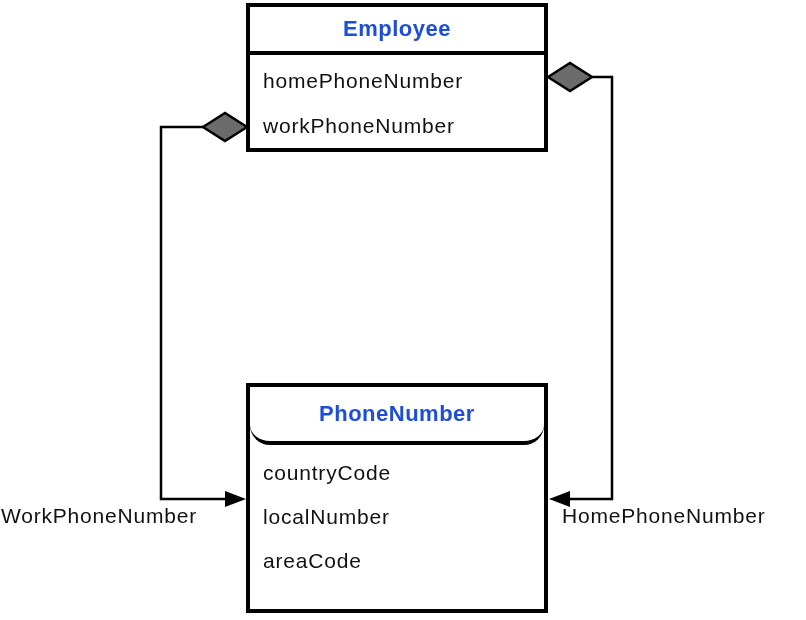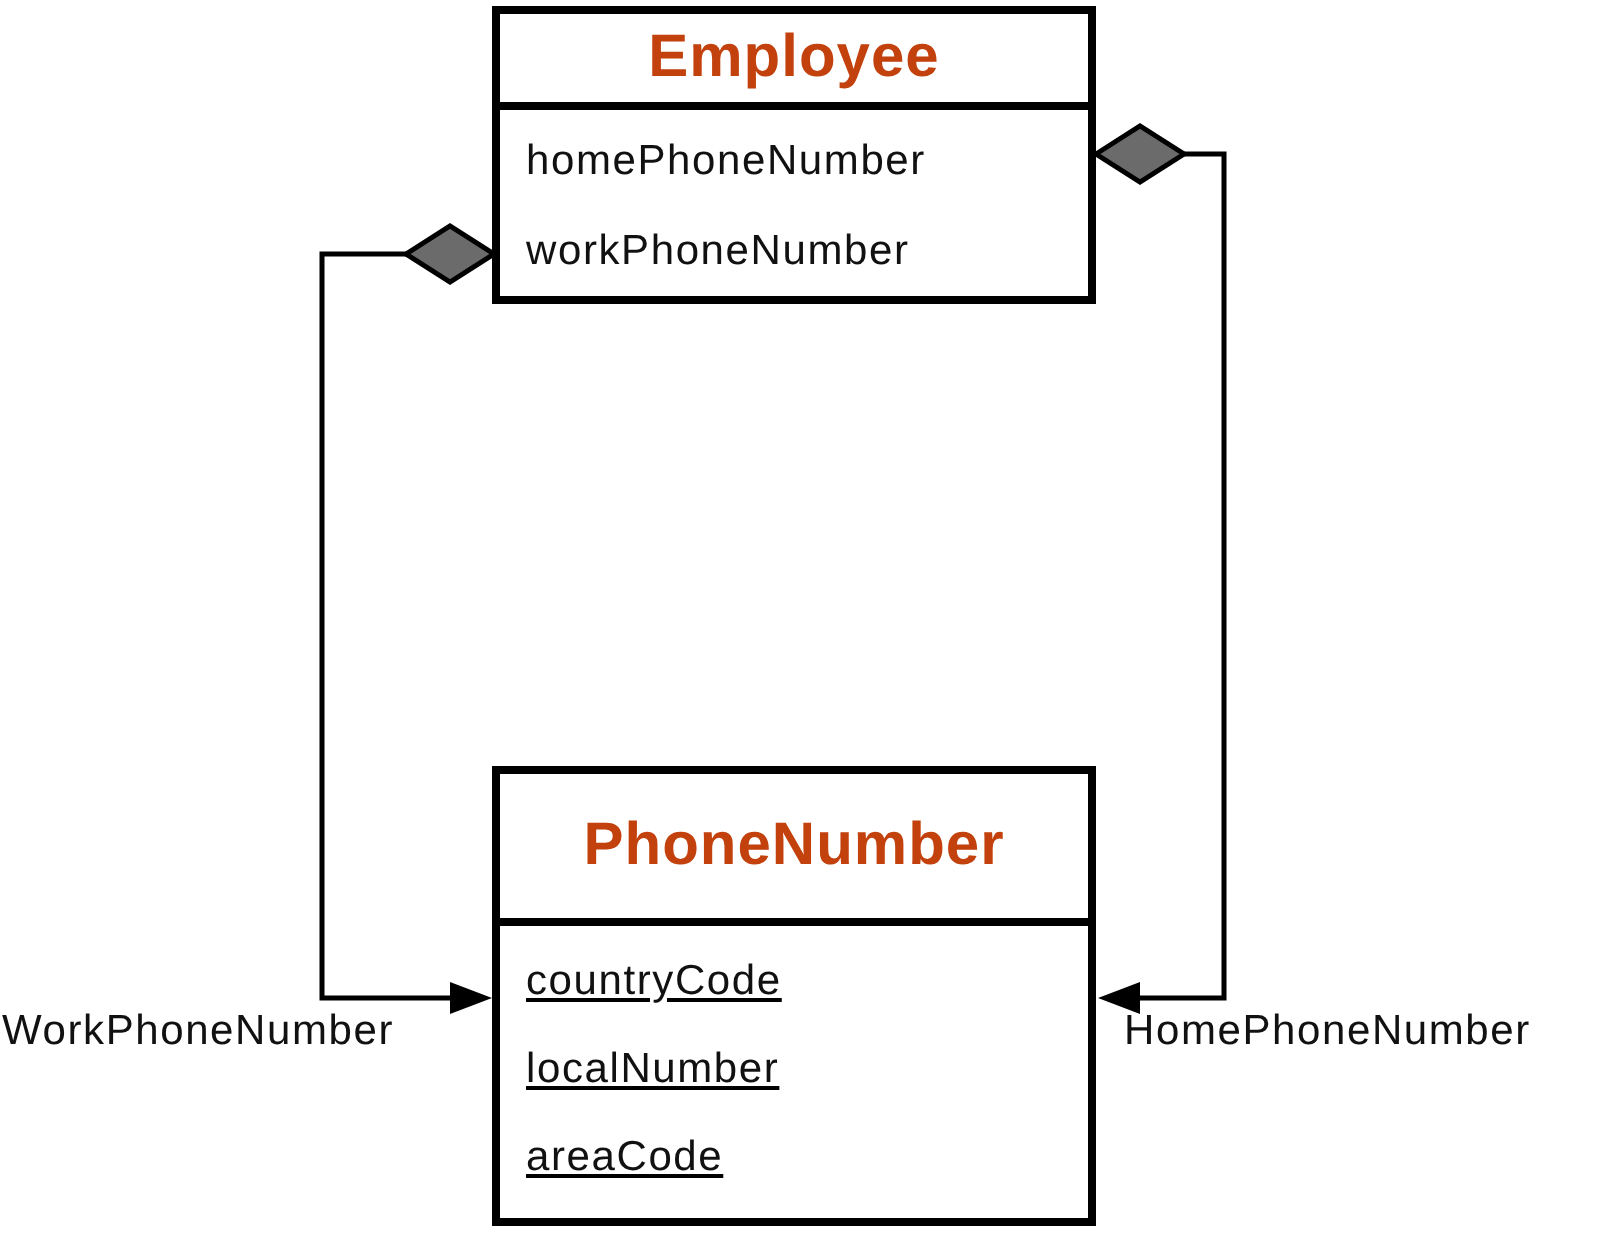--- a/index.html
+++ b/index.html
@@ -43,44 +43,44 @@
     background: #ffffff;
     width: 302px;
   }
   .uml-class-header {
     box-sizing: border-box;
     border-bottom: 4px solid var(--line, #000);
     display: flex;
     align-items: center;
     justify-content: center;
     font-weight: 700;
-    font-size: 30px;
+    font-size: 22px;
     letter-spacing: 0.5px;
-    color: #c2410c;
+    color: #1d4ed8;
   }
   .uml-attrs {
     display: flex;
     flex-direction: column;
     padding-left: 13px;
   }
   .uml-attr {
     display: flex;
     align-items: center;
     font-size: 21px;
     letter-spacing: 0.8px;
     color: #111;
   }
   .employee-box { left: 246px; top: 3px; height: 149px; }
   .employee-box .uml-class-header { height: 48px; }
   .employee-box .uml-attrs { padding-top: 3px; }
   .employee-box .uml-attr { height: 45px; }
 
   .phone-box { left: 246px; top: 383px; height: 230px; }
-  .phone-box .uml-class-header { height: 76px; }
-  .phone-box .uml-attrs { padding-top: 6px; text-decoration: underline; }
+  .phone-box .uml-class-header { height: 58px; border-radius: 20px; }
+  .phone-box .uml-attrs { padding-top: 6px; }
   .phone-box .uml-attr { height: 44px; }
 
   .assoc-label {
     position: absolute;
     font-size: 21px;
     letter-spacing: 0.8px;
     color: #111;
     white-space: nowrap;
   }
   .work-label { left: 1px; top: 504px; }

